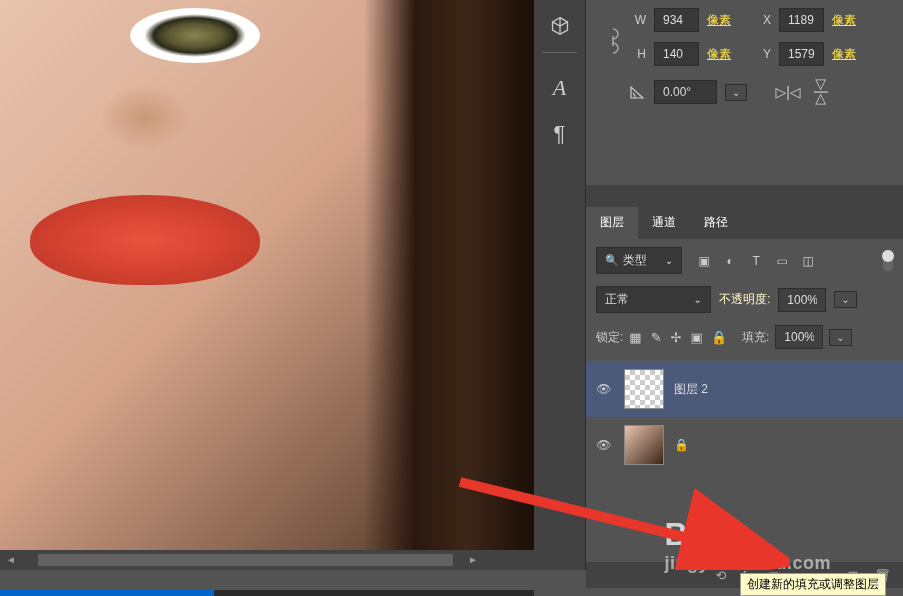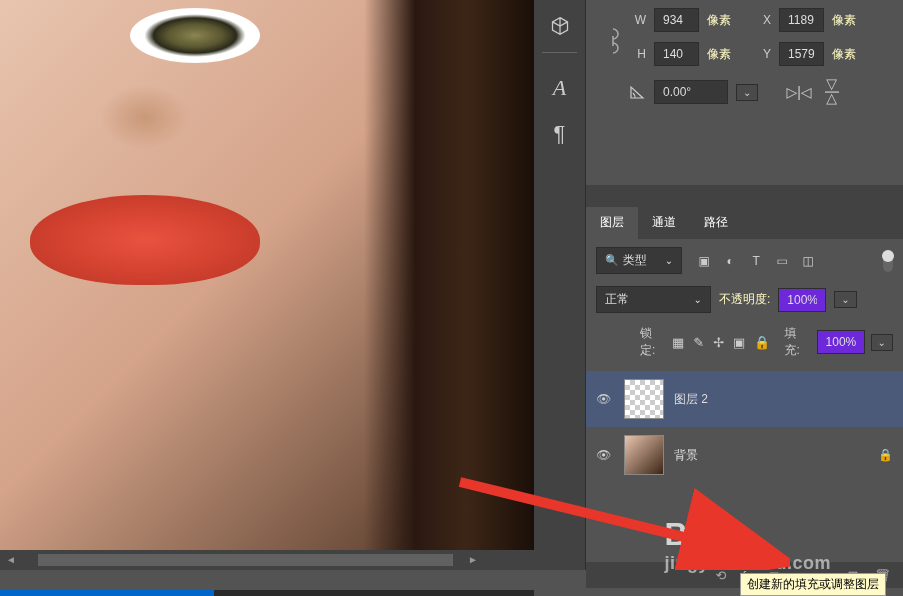--- a/index.html
+++ b/index.html
@@ -17,24 +17,24 @@
     .scroll-arrow { position: absolute; top: 4px; color: #999; font-size: 10px; padding: 0 4px; }
     
     .right-toolbar { position: absolute; left: 534px; top: 0; width: 52px; height: 570px; background: #424242; border-right: 1px solid #2d2d2d; }
     .tool-icon { width: 40px; height: 40px; margin: 6px auto; display: flex; align-items: center; justify-content: center; color: #ccc; font-size: 20px; }
     .tool-icon svg { width: 20px; height: 20px; }
     
     .properties-panel { position: absolute; left: 586px; top: 0; right: 0; height: 185px; background: #535353; padding: 8px 12px; }
     .prop-row { display: flex; align-items: center; gap: 8px; margin-bottom: 10px; }
     .prop-label { color: #ccc; min-width: 18px; text-align: right; }
     .prop-input { background: #383838; border: 1px solid #2d2d2d; color: #ddd; padding: 4px 8px; width: 45px; font-size: 12px; }
-    .prop-unit { color: #fef9c3; margin-right: 14px; }
+    .prop-unit { color: #fde047; margin-right: 14px; text-decoration: underline; }
     .link-icon { display: inline-flex; width: 30px; height: 65px; align-items: center; justify-content: center; color: #aaa; }
     .angle-icon { width: 18px; height: 18px; display: inline-block; }
-    .degree-input { background: #383838; border: 1px solid #2d2d2d; color: #ddd; padding: 4px 8px; width: 74px; font-size: 12px; }
+    .degree-input { background: #383838; border: 1px solid #2d2d2d; color: #ddd; padding: 4px 8px; width: 63px; font-size: 12px; }
     .dropdown-arrow { background: #4a4a4a; border: 1px solid #2d2d2d; padding: 2px 6px; color: #ccc; font-size: 10px; }
     .flip-icons { display: flex; gap: 8px; margin-left: 20px; }
     .flip-icon { color: #ccc; font-size: 14px; }
     .align-section { margin-top: 18px; padding: 8px 0; }
     .align-chevron { color: #ccc; margin-right: 8px; }
     
     .panels-divider { position: absolute; left: 586px; top: 185px; right: 0; height: 22px; background: #424242; }
     
     .layers-panel { position: absolute; left: 586px; top: 207px; right: 0; bottom: 26px; background: #535353; }
     .panel-tabs { display: flex; background: #424242; height: 32px; }
@@ -44,24 +44,24 @@
     .layer-filter-row { display: flex; align-items: center; gap: 8px; padding: 8px 10px; }
     .filter-select { background: #383838; border: 1px solid #2d2d2d; color: #ddd; padding: 4px 8px; display: flex; align-items: center; gap: 4px; }
     .filter-icons { display: flex; gap: 10px; margin-left: 6px; align-items: center; }
     .filter-icon { color: #ccc; width: 16px; height: 16px; display: flex; align-items: center; justify-content: center; }
     .toggle-pill { width: 10px; height: 22px; background: #666; border-radius: 5px; position: relative; margin-left: auto; }
     .toggle-pill::after { content: ''; position: absolute; top: 0; left: -1px; width: 12px; height: 12px; background: #ddd; border-radius: 50%; }
     
     .blend-row { display: flex; align-items: center; gap: 8px; padding: 4px 10px; }
     .blend-select { background: #383838; border: 1px solid #2d2d2d; color: #ddd; padding: 4px 8px; min-width: 115px; display: flex; justify-content: space-between; align-items: center; }
     .opacity-label { color: #fef9c3; }
-    .percent-input { background: #6d28d9; border: 1px solid #2d2d2d; color: #ddd; padding: 4px 8px; width: 48px; font-size: 12px; }
+    .percent-input { background: #404040; border: 1px solid #2d2d2d; color: #ddd; padding: 4px 8px; width: 48px; font-size: 12px; }
     
     .lock-row { display: flex; align-items: center; gap: 6px; padding: 8px 10px; }
-    .lock-label { color: #ccc; margin-left: 44px; }
+    .lock-label { color: #ccc; }
     .lock-icons { display: flex; gap: 9px; align-items: center; }
     .lock-icon { color: #ccc; font-size: 13px; }
     
     .layers-list { padding: 4px 0; }
     .layer-item { display: flex; align-items: center; padding: 8px 10px; gap: 10px; }
     .layer-item.selected { background: #4a5a78; }
     .eye-icon { color: #ccc; width: 18px; }
     .layer-thumb { width: 40px; height: 40px; border: 1px solid #888; background: #ddd; }
     .layer-thumb.transparent { background: repeating-conic-gradient(#ccc 0 25%, #fff 0 50%) 0 0 / 10px 10px; }
     .layer-thumb.face-thumb { background: linear-gradient(135deg, #e8c4ae 0%, #3d2617 100%); position: relative; }
@@ -203,21 +203,20 @@
 
   <div class="layers-list">
     <div class="layer-item selected">
       <span class="eye-icon">👁</span>
       <div class="layer-thumb transparent"></div>
       <span class="layer-name">图层 2</span>
     </div>
     <div class="layer-item">
       <span class="eye-icon">👁</span>
       <div class="layer-thumb face-thumb"></div>
-      <span class="layer-name">背景</span>
       <span class="lock-badge">🔒</span>
     </div>
   </div>
 </div>
 
 <div class="bottom-toolbar">
   <span class="bottom-icon">⟲</span>
   <span class="bottom-icon">fx</span>
   <span class="bottom-icon">◻</span>
   <span class="bottom-icon">◐</span>

